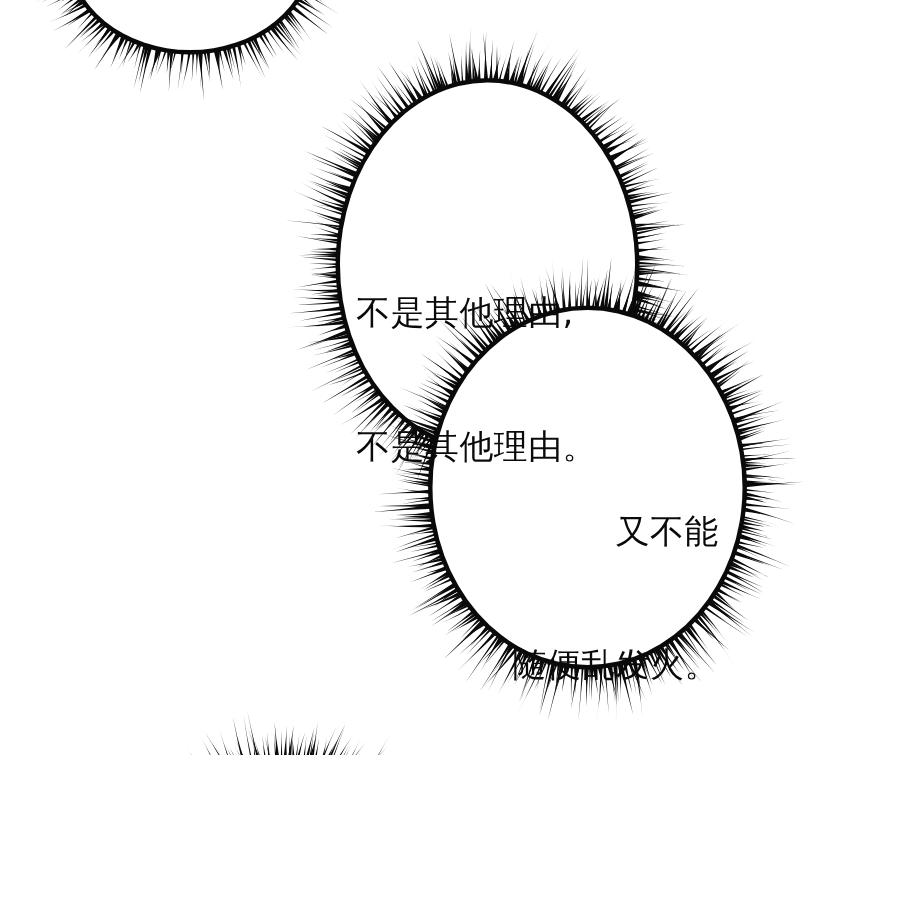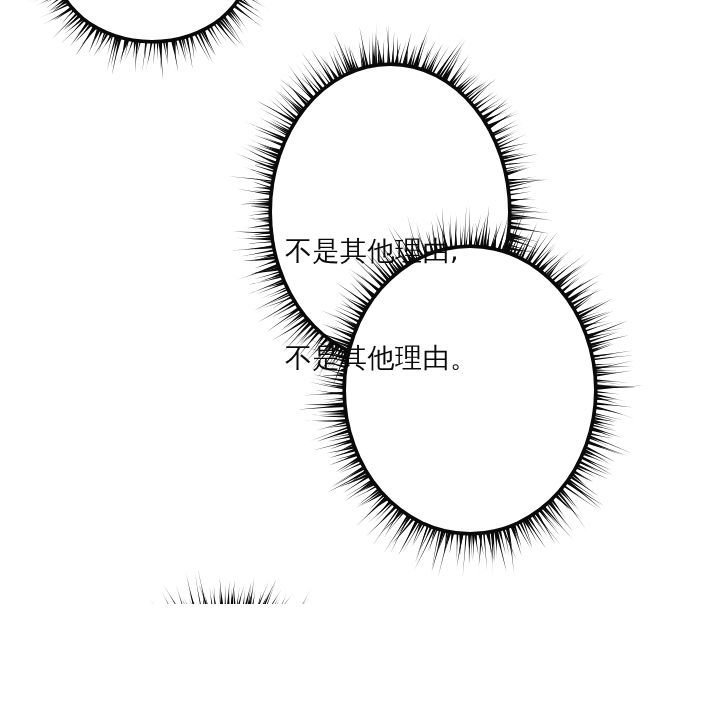--- a/index.html
+++ b/index.html
@@ -1266,19 +1266,23 @@
         </g>
       <ellipse cx="222" cy="230" rx="118" ry="150" fill="#ffffff"></ellipse>
     </svg>
   </div>
 
   <div class="bubble-text t-left" style="left:285px; top:162px;">
     <span class="line">不是其他理由,</span>
     <span class="line">不是其他理由。</span>
   </div>
 
+  <div class="bubble-text t-right" style="left:330px; top:337px; width:245px;">
+    <span class="line">又不能</span>
+    <span class="line">随便乱发火。</span>
+  </div>
 
   <div class="bubble-text t-center" style="left:112px; top:672px; width:240px;">
     
     
   </div>
 
 </div>
 
 </body></html>

